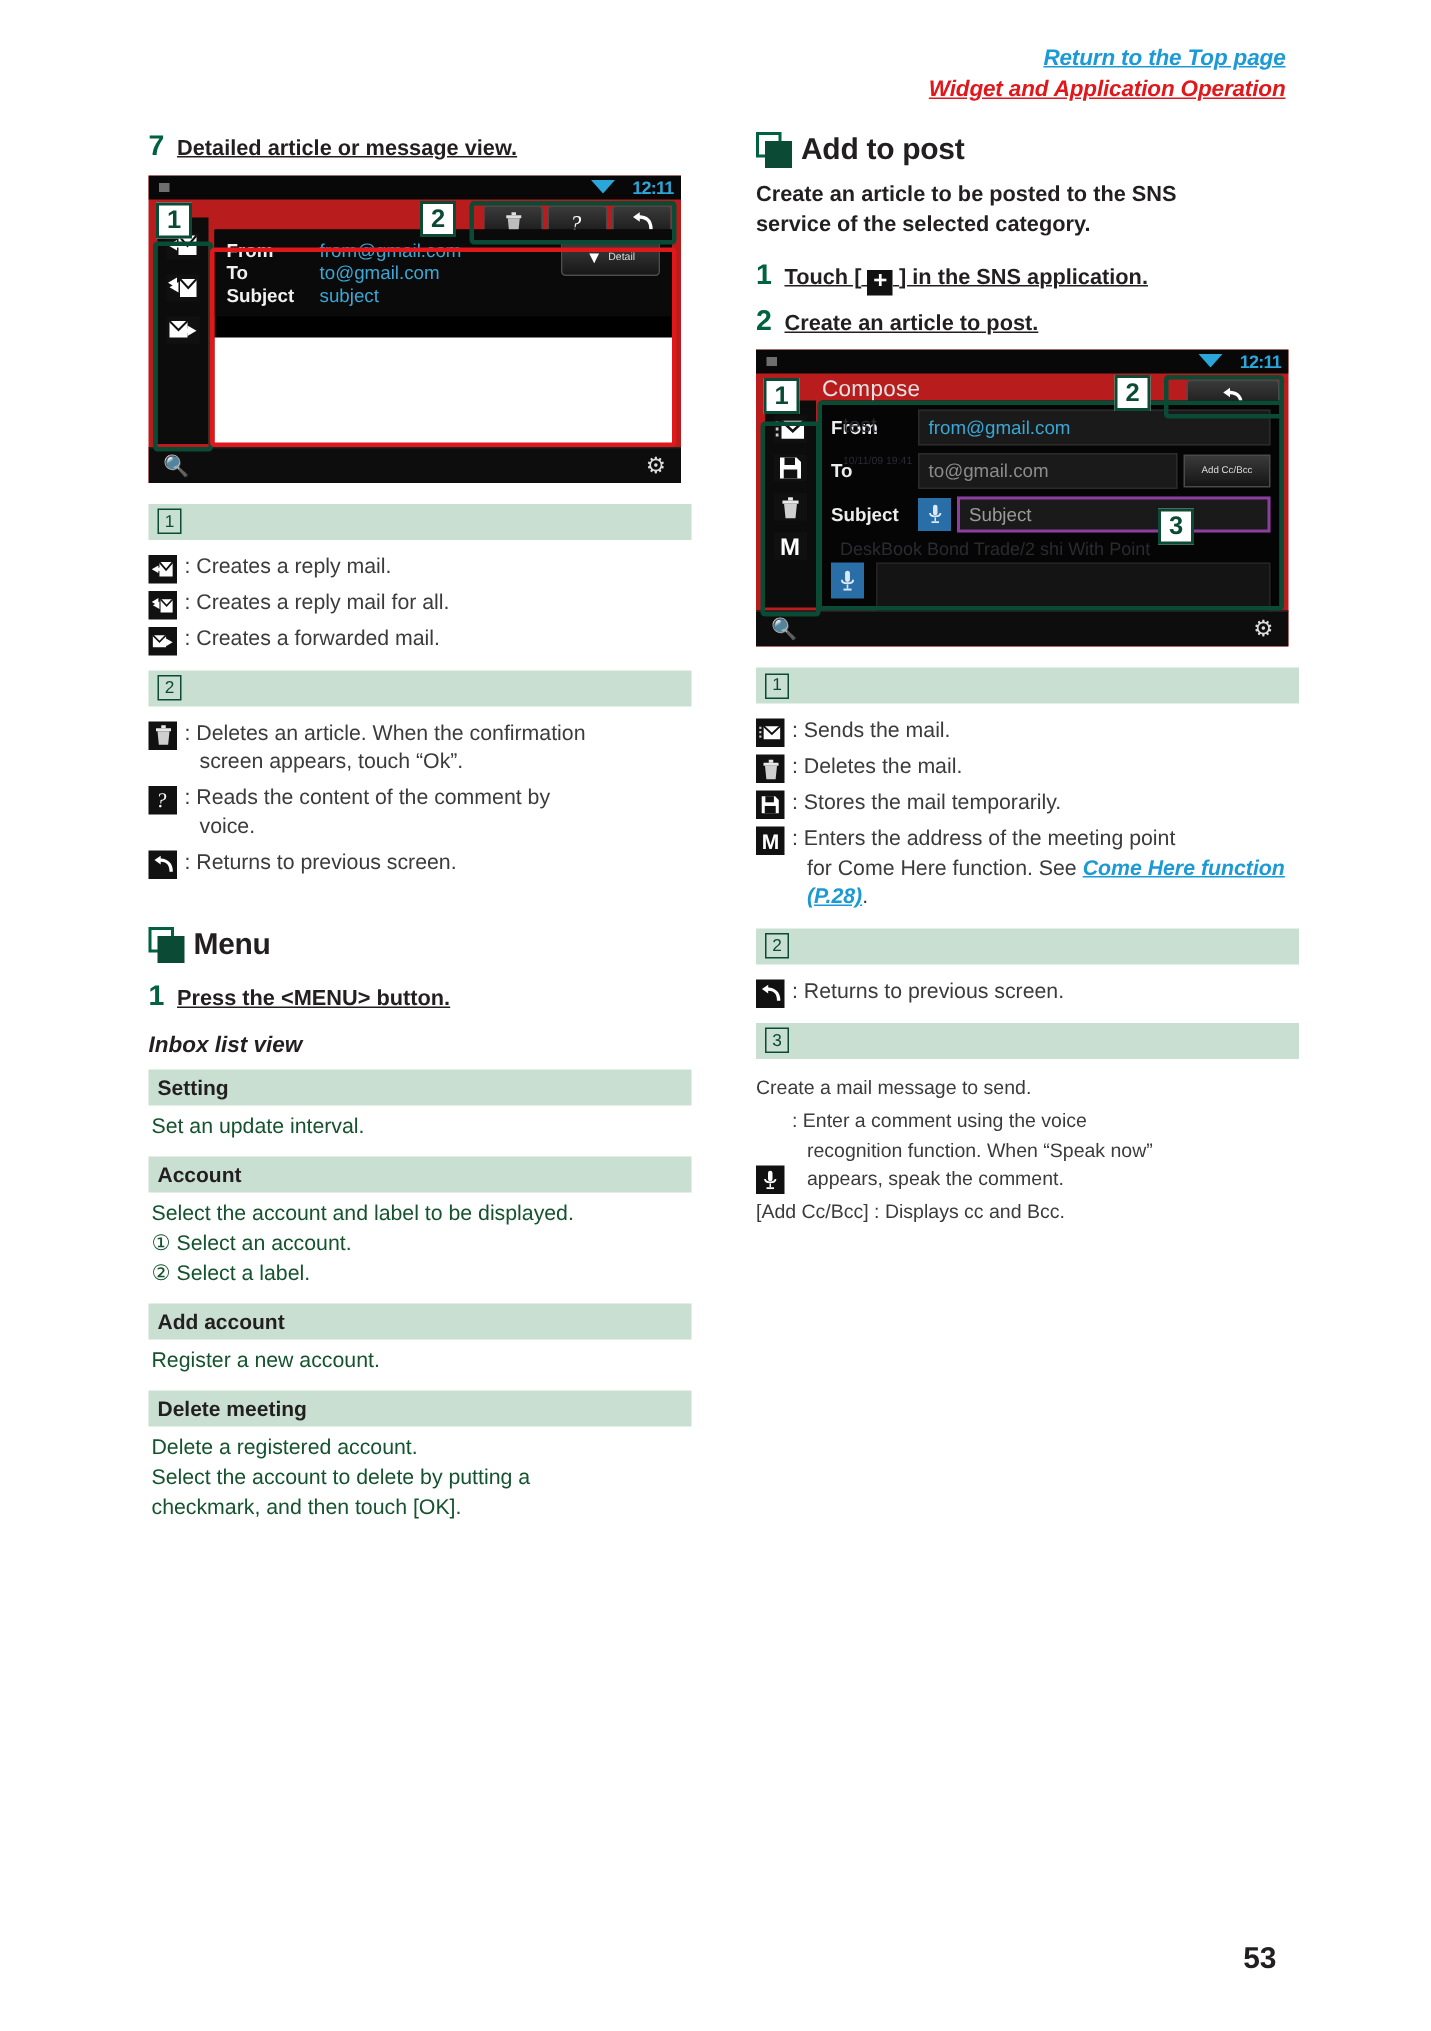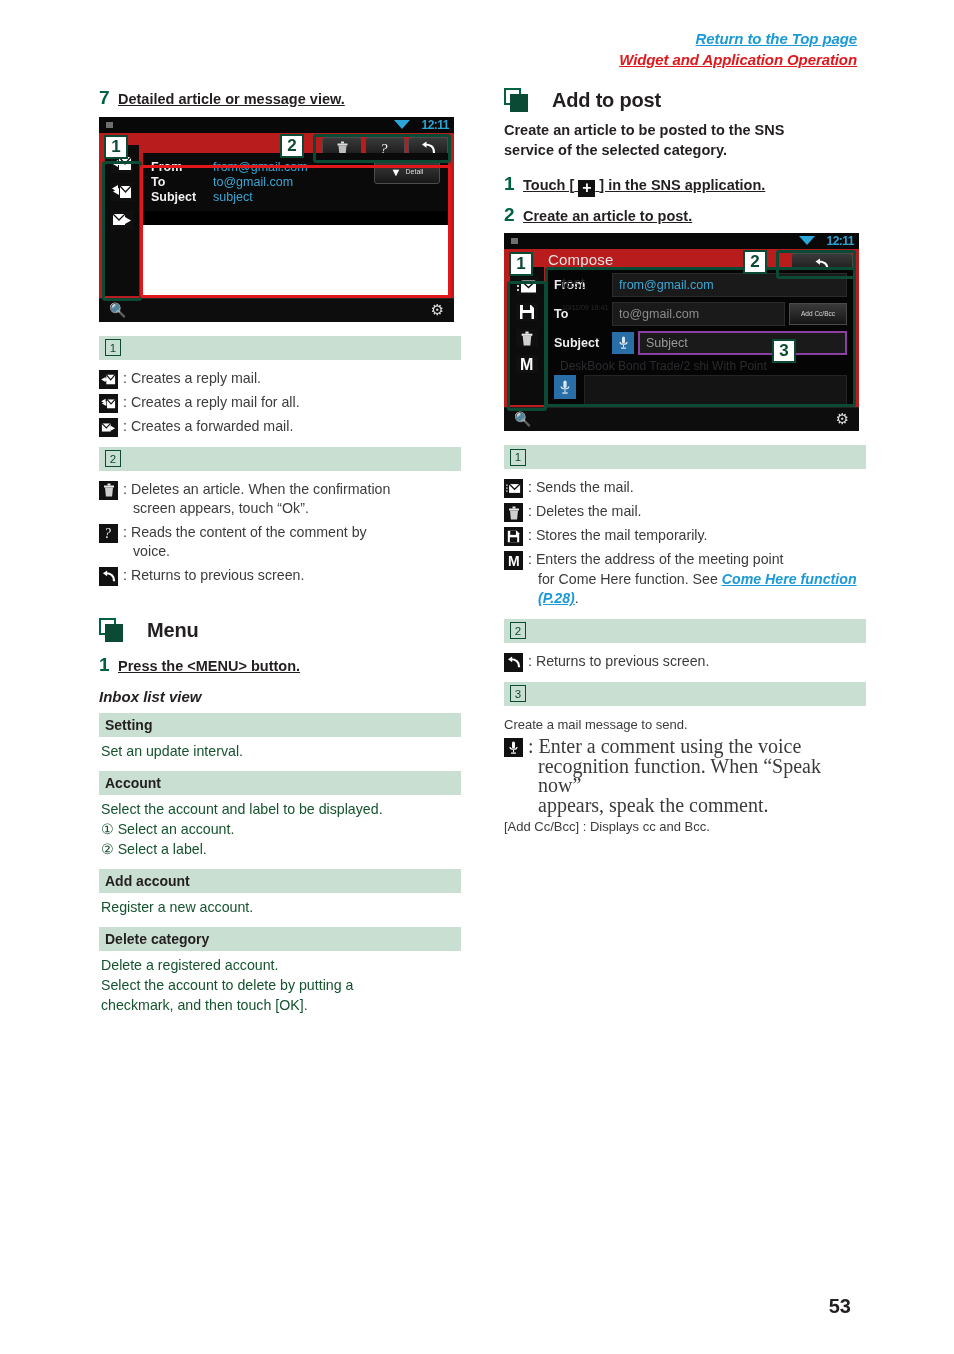--- a/index.html
+++ b/index.html
@@ -32,21 +32,21 @@
 
   
   .step { display:flex; align-items:baseline; margin:0 0 8px 0; }
   .step-num {
     font-weight:bold; font-size:19px; color:#006241;
     width:19px; flex:0 0 19px; line-height:1.1;
   }
   .step-title { font-weight:bold; font-size:14.5px; color:#231f20; line-height:1.25;text-decoration:underline; }
 
   
-  .sec-head { display:flex; align-items:center; gap:23px; margin:0 0 7px 0; }
+  .sec-head { display:flex; align-items:center; gap:5px; margin:0 0 7px 0; }
   .book-ico { position:relative; width:25px; height:25px; flex:0 0 25px; }
   .book-ico .back {
     position:absolute; left:0; top:0; width:17px; height:17px;
     border:2px solid #006241; background:#ffffff;
   }
   .book-ico .front {
     position:absolute; left:6px; top:6px; width:18px; height:18px;
     background:#0b4a35;
   }
   .sec-title { font-weight:bold; font-size:20px; color:#231f20; letter-spacing:-0.2px; }
@@ -426,21 +426,21 @@
     <div>Select the account and label to be displayed.</div>
     <div>① Select an account.</div>
     <div>② Select a label.</div>
   </div>
 
   <div class="tbl-head">Add account</div>
   <div class="tbl-body">
     <div>Register a new account.</div>
   </div>
 
-  <div class="tbl-head">Delete category</div>
+  <div class="tbl-head">Delete meeting</div>
   <div class="tbl-body">
     <div>Delete a registered account.</div>
     <div>Select the account to delete by putting a</div>
     <div>checkmark, and then touch [OK].</div>
   </div>
 </div>
 
 <div class="col col-right">
 
   <div class="sec-head">
@@ -635,21 +635,21 @@
       </span>
       <span class="li-txt">: Returns to previous screen.</span>
     </li>
   </ul>
 
   <div class="legend-bar">
     <span class="legend-num">3</span>
   </div>
   <div class="legend-list">
     <div class="body-text" style="margin-bottom:3px;">Create a mail message to send.</div>
-    <div style="display:flex; align-items:flex-start; font-size:20px; line-height:19.5px; color:#3b3b3b;font-family:Liberation Serif, serif;">
+    <div style="display:flex; align-items:flex-end; font-size:13px; line-height:19.5px; color:#3b3b3b;">
       <span class="li-ico">
         <svg width="9" height="13" viewBox="0 0 9 13">
             <rect x="3" y="0.5" width="3" height="7" rx="1.5" fill="#fff"></rect>
             <path d="M1 6 C1 9 8 9 8 6" stroke="#fff" stroke-width="1.2" fill="none"></path>
             <rect x="4" y="9" width="1" height="2.5" fill="#fff"></rect>
             <rect x="2" y="11.5" width="5" height="1.2" fill="#fff"></rect>
           </svg>
       </span>
       <span class="li-txt">
         <span>: Enter a comment using the voice</span>

